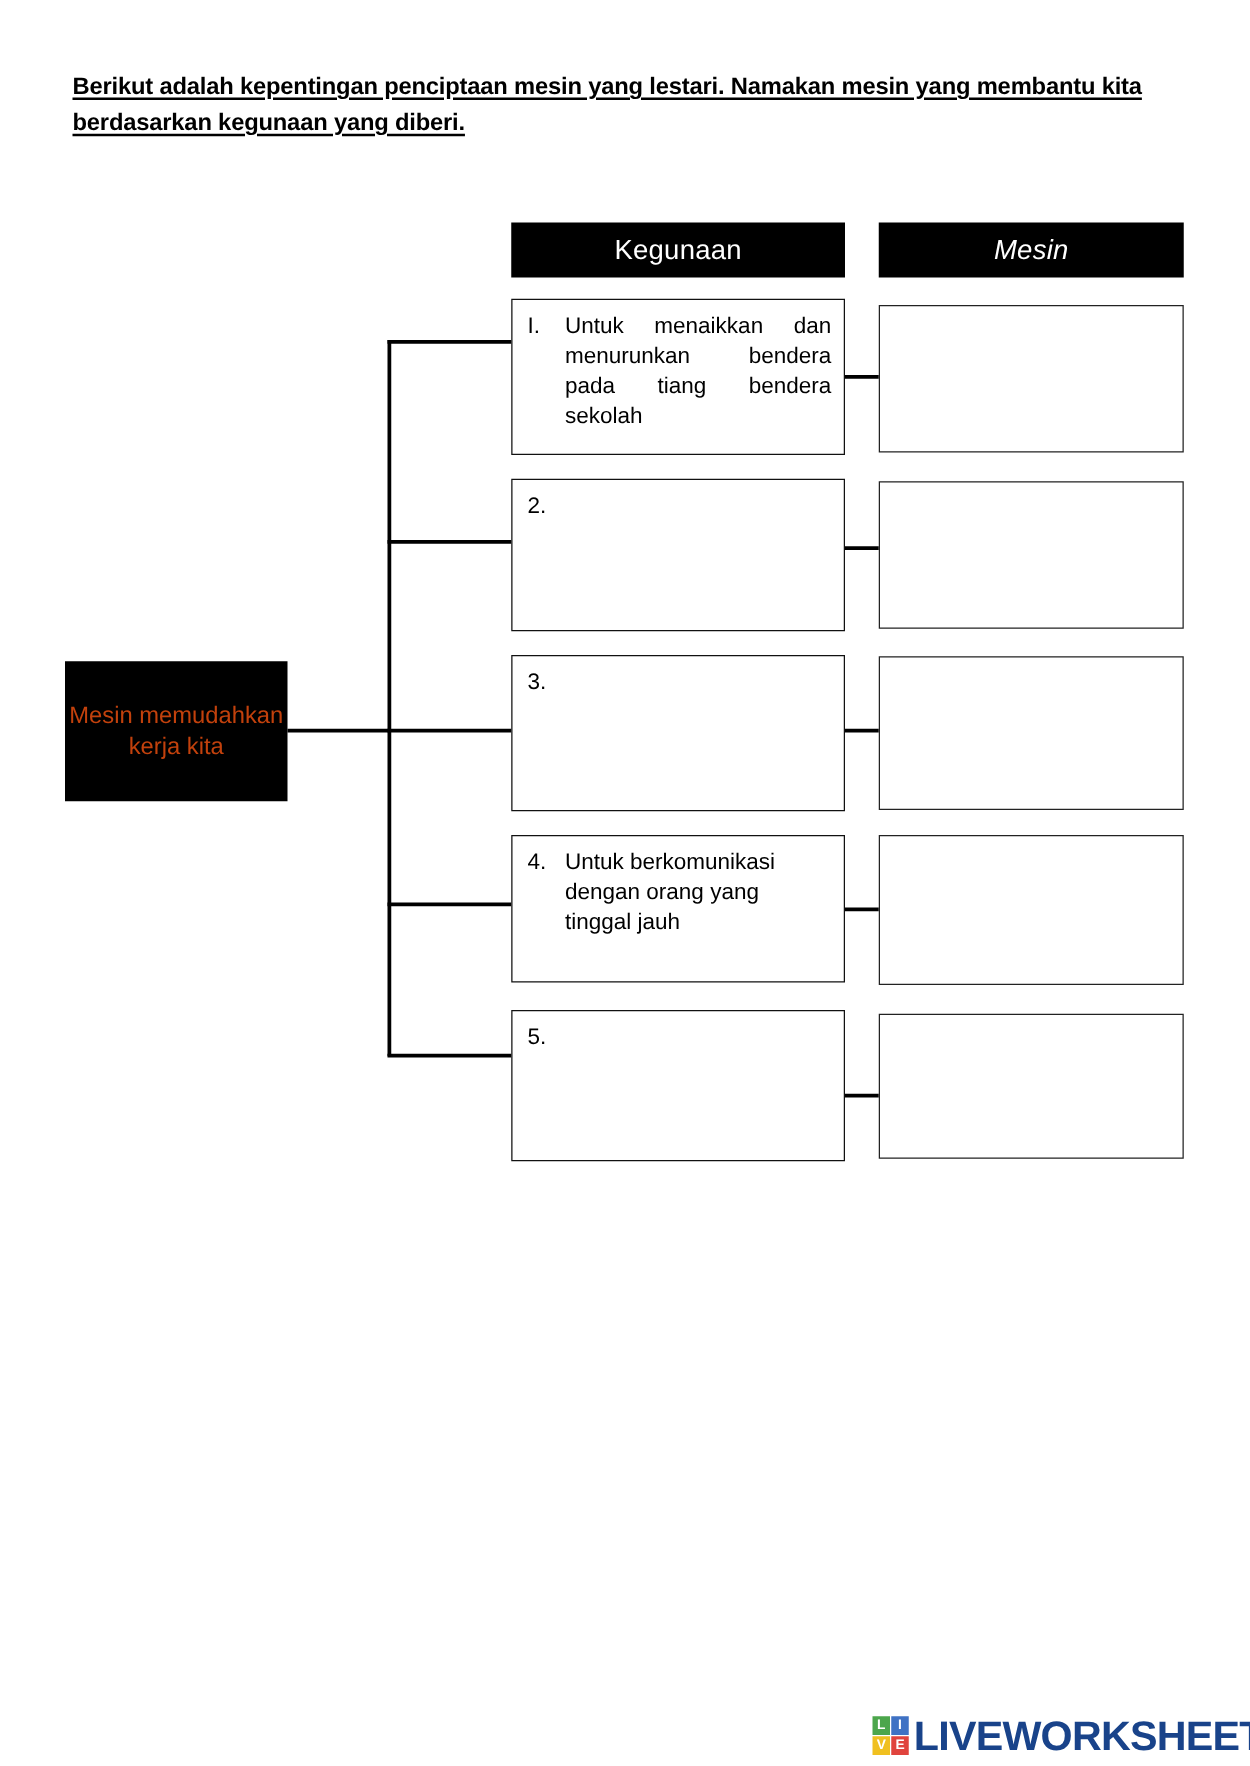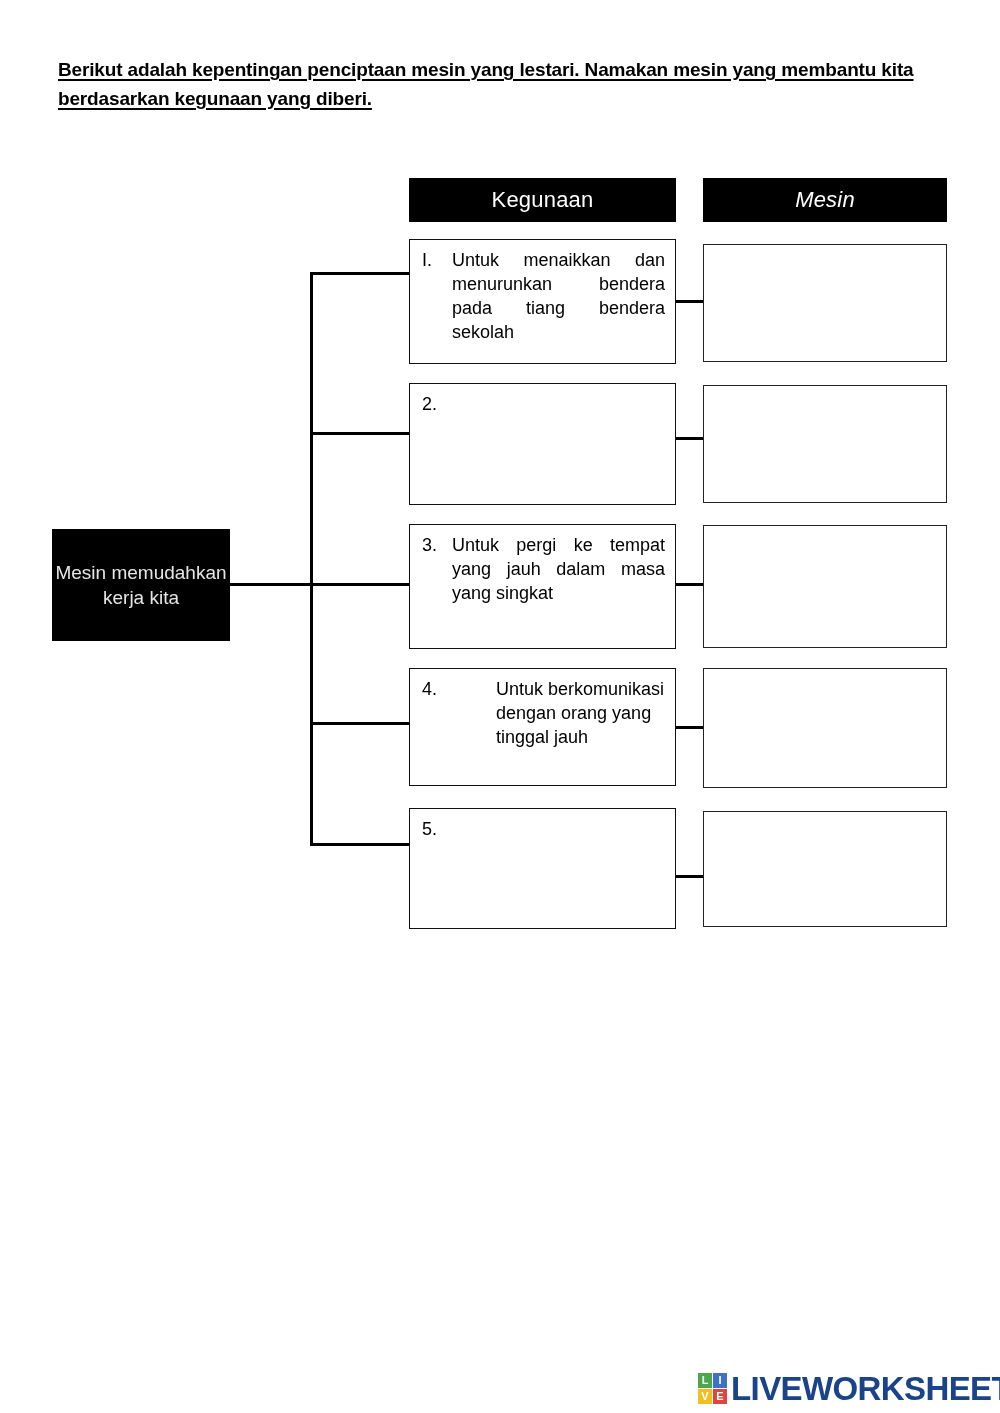--- a/index.html
+++ b/index.html
@@ -58,21 +58,21 @@
   }
 
   
   #root-node {
     position: absolute;
     left: 52px;
     top: 529px;
     width: 178px;
     height: 112px;
     background: #000000;
-    color: #e5e5e5;
+    color: #c2410c;
     display: flex;
     align-items: center;
     justify-content: center;
     text-align: center;
     font-size: 19px;
     line-height: 1.33;
   }
 
   
   .conn {
@@ -148,21 +148,20 @@
     width: 30px;
     font-size: 18px;
   }
   .item-text {
     flex: 1 1 auto;
     text-align: justify;
     text-justify: inter-word;
   }
   .item-text.left-align {
     text-align: left;
-    margin-left: 44px;
   }
 
   
   .answer-box {
     position: absolute;
     left: 703px;
     width: 244px;
     border: 1.5px solid #222222;
     background: #ffffff;
     box-sizing: border-box;
@@ -251,21 +250,20 @@
 
 <div id="item-2" class="item-box">
   <div class="item-row">
     <span class="item-num">2.</span>
   </div>
 </div>
 
 <div id="item-3" class="item-box">
   <div class="item-row">
     <span class="item-num">3.</span>
-    <span class="item-text">Untuk pergi ke tempat yang jauh dalam masa yang singkat</span>
   </div>
 </div>
 
 <div id="item-4" class="item-box">
   <div class="item-row">
     <span class="item-num">4.</span>
     <span class="item-text left-align">Untuk berkomunikasi dengan orang yang tinggal jauh</span>
   </div>
 </div>
 

